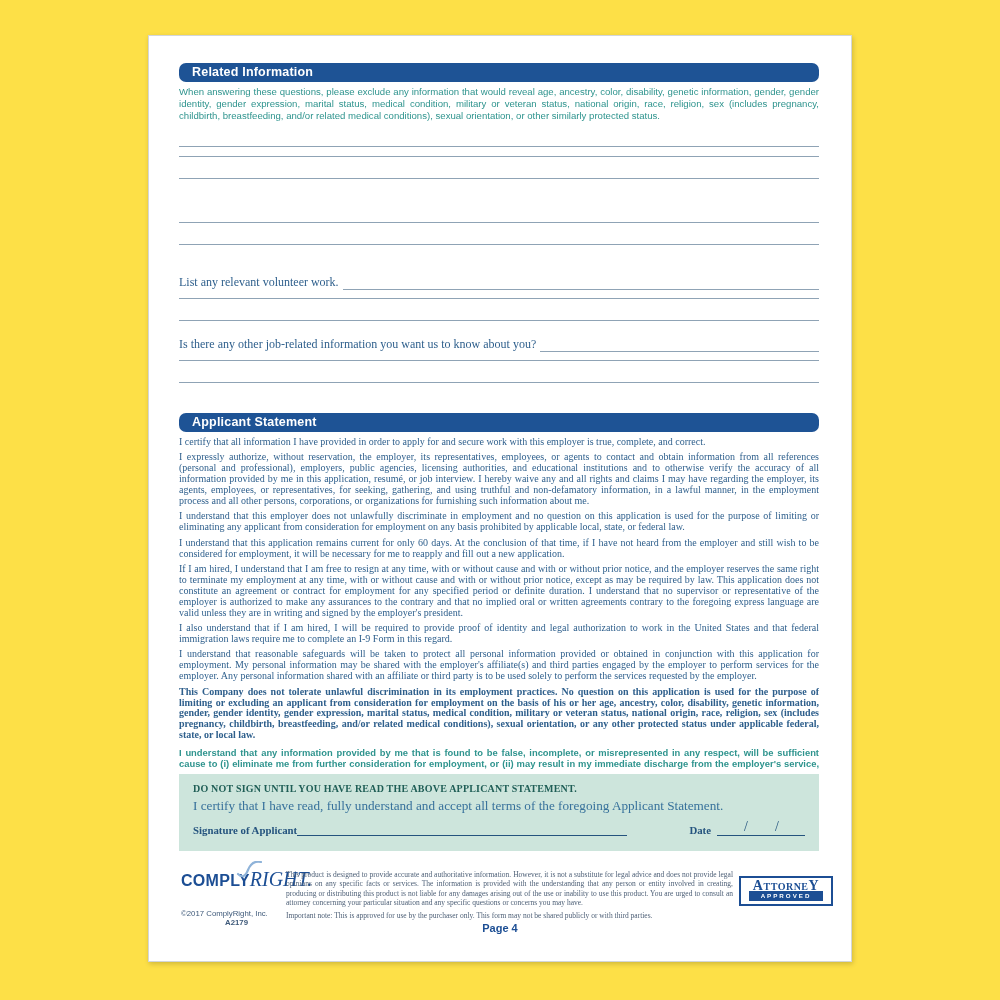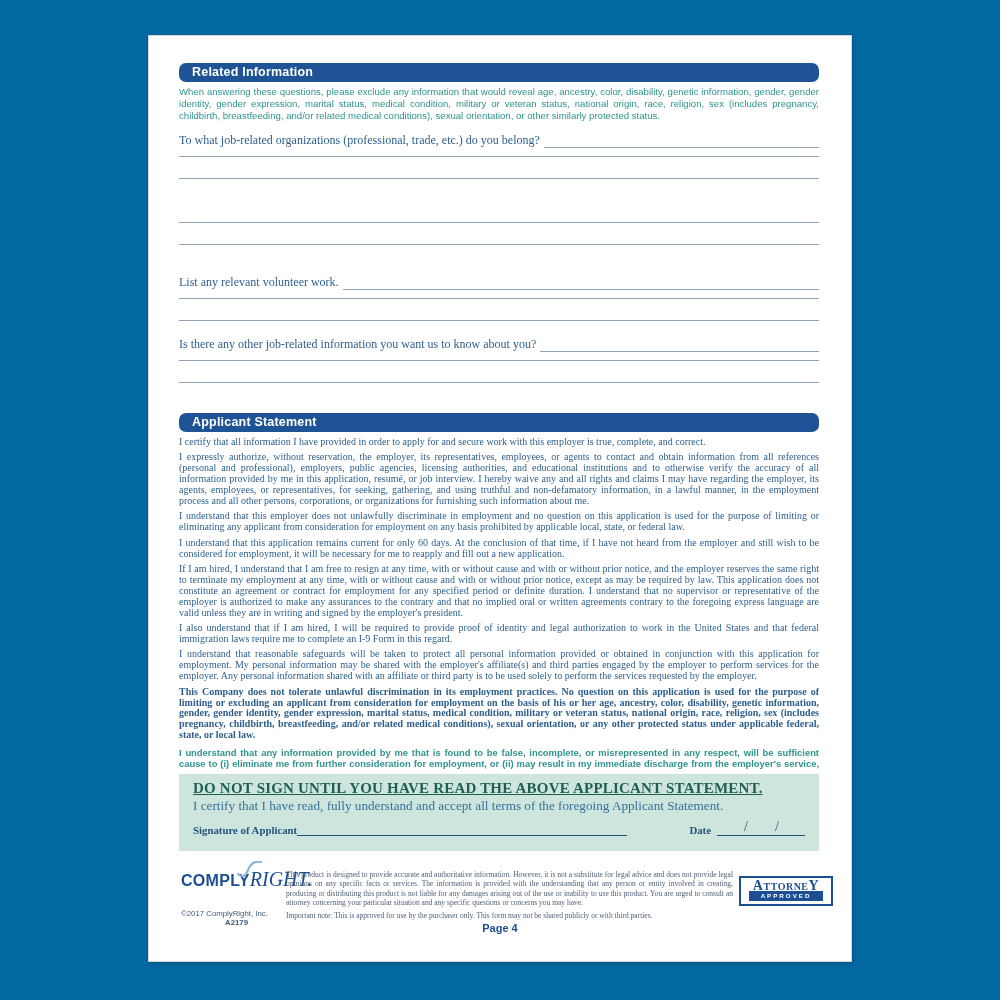--- a/index.html
+++ b/index.html
@@ -9,21 +9,21 @@
     --line:#8fa3b5;
     --mint:#cde5dc;
     --warning-teal:#1f5e56;
     --certify-blue:#37719b;
     --sig-navy:#24537e;
     --footer-gray:#4e6077;
     --logo-navy:#1c4e94;
   }
   *{margin:0;padding:0;box-sizing:border-box;}
   html,body{width:1000px;height:1000px;background:#ffffff;font-family:"Liberation Serif",serif;}
-  .canvas{position:relative;width:1000px;height:1000px;background:#0369a1;overflow:hidden;padding-left:40px;}
+  .canvas{position:relative;width:1000px;height:1000px;background:#fde047;overflow:hidden;padding-left:40px;}
   .sheet{
     position:absolute;left:148px;top:35px;width:704px;height:927px;
     background:#fff;border:1px solid #d2d6da;
     box-shadow:1px 2px 5px rgba(0,0,0,0.18);
   }
   .secbar{
     position:absolute;left:30px;width:640px;height:19px;
     background:var(--bar-blue);border-radius:7px;
     color:#fff;font-family:"Liberation Sans",sans-serif;font-weight:bold;
     font-size:12.5px;line-height:19px;padding-left:13px;letter-spacing:0.2px;
@@ -49,21 +49,21 @@
   .para{margin-bottom:4.5px;}
   .para-bold{font-weight:bold;}
   .para-teal{
     color:var(--teal);font-family:"Liberation Sans",sans-serif;
     font-weight:bold;font-size:9.4px;line-height:11.2px;margin-top:6px;
   }
   .mintbox{
     position:absolute;left:30px;top:738px;width:640px;height:77px;
     background:var(--mint);padding:8px 14px 0 14px;
   }
-  .warning{color:var(--warning-teal);font-weight:bold;font-size:15px;line-height:13px;letter-spacing:0.2px;text-decoration:underline;}
+  .warning{color:var(--warning-teal);font-weight:bold;font-size:10px;line-height:13px;letter-spacing:0.2px;}
   .certify{color:var(--certify-blue);font-size:13.2px;line-height:16px;margin-top:3px;}
   .sigrow{display:flex;align-items:flex-end;margin-top:9px;color:var(--sig-navy);font-weight:bold;font-size:10.8px;}
   .sigline{width:330px;border-bottom:1px solid var(--sig-navy);height:13px;margin-right:auto;}
   .datelabel{margin-left:24px;margin-right:6px;}
   .dateline{position:relative;width:88px;border-bottom:1px solid var(--sig-navy);height:13px;}
   .slash{position:absolute;top:-4px;font-weight:normal;font-size:14px;color:var(--sig-navy);}
   .s1{left:27px;} .s2{left:58px;}
   .footer-logo{position:absolute;left:32px;top:832px;width:110px;}
   .logoline{position:relative;color:var(--logo-navy);white-space:nowrap;}
   .logo-comply{font-family:"Liberation Sans",sans-serif;font-weight:bold;font-size:16px;letter-spacing:0.3px;}
@@ -96,21 +96,20 @@
 <body>
 
 <div class="canvas">
   <div class="sheet">
 
     <div class="secbar bar1">Related Information</div>
     <div class="intro">When answering these questions, please exclude any information that would reveal age, ancestry, color, disability, genetic information, gender, gender identity, gender expression, marital status, medical condition, military or veteran status, national origin, race, religion, sex (includes pregnancy, childbirth, breastfeeding, and/or related medical conditions), sexual orientation, or other similarly protected status.</div>
 
     <div class="qblock q1">
       <div class="qrow">
-        <span class="qlabel">To what job-related organizations (professional, trade, etc.) do you belong?</span>
         <span class="qline"></span>
       </div>
       <div class="rule ra"></div>
       <div class="rule rb"></div>
     </div>
 
     <div class="qblock q2">
       <div class="rule ra"></div>
       <div class="rule rb"></div>
     </div>

